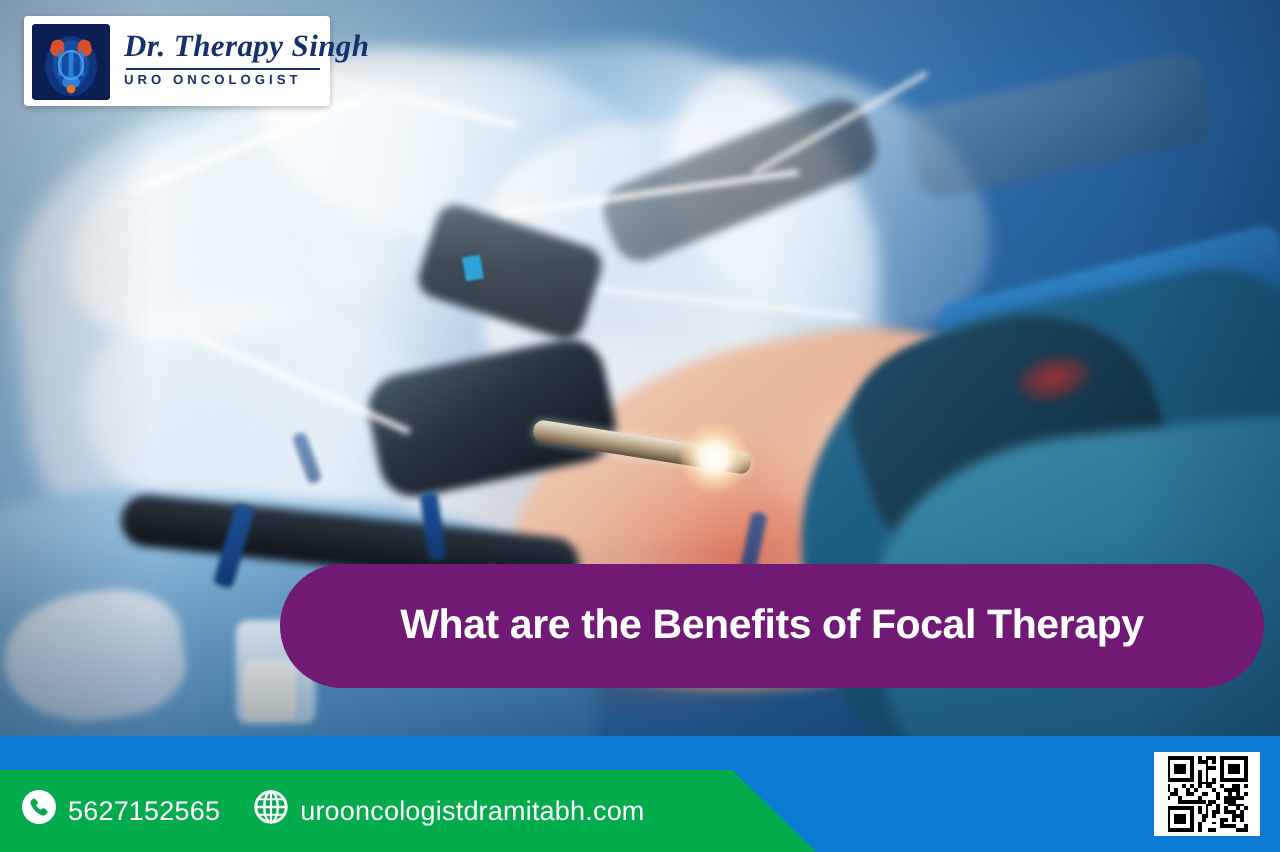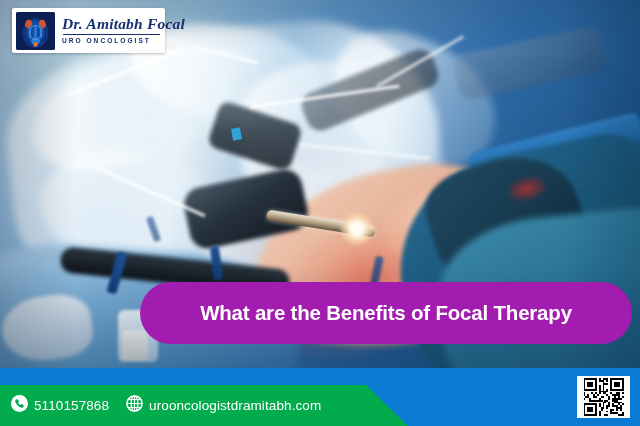--- a/index.html
+++ b/index.html
@@ -299,21 +299,21 @@
     letter-spacing: 2.0px;
     font-weight: bold;
     white-space: nowrap;
   }
 
   
   .headline {
     position: absolute;
     left: 140px; top: 282px;
     width: 492px; height: 62px;
-    background: #a21caf;
+    background: #701a75;
     border-radius: 32px;
     display: flex;
     flex-direction: column;
     align-items: center;
     justify-content: center;
     z-index: 6;
   }
   .headline-line {
     color: #ffffff;
     font-size: 20.5px;
@@ -445,41 +445,41 @@
           <rect x="18.3" y="13" width="2.4" height="14" rx="1" fill="#2f86e0"></rect>
           <rect x="13" y="13" width="2" height="13" rx="1" fill="#2f86e0" opacity="0.8"></rect>
           <rect x="24" y="13" width="2" height="13" rx="1" fill="#2f86e0" opacity="0.8"></rect>
           <ellipse cx="19.5" cy="29" rx="4.4" ry="3.4" fill="#2f86e0"></ellipse>
           <circle cx="19.5" cy="32.5" r="2.2" fill="#f07a28"></circle>
           <ellipse cx="19.5" cy="20.5" rx="6" ry="7" fill="none" stroke="#5fb4ef" stroke-width="0.9" opacity="0.8"></ellipse>
         </g>
       </svg>
     </div>
     <div class="logo-text">
-      <div class="logo-name">Dr. Amitabh Focal</div>
+      <div class="logo-name">Dr. Therapy Singh</div>
       <div class="logo-rule"></div>
       <div class="logo-sub">URO ONCOLOGIST</div>
     </div>
   </div>
 
   <div class="headline">
     <div class="headline-line">What are the Benefits of Focal Therapy</div>
   </div>
 
   <div class="blue-bar"></div>
 
   <div class="green-bar">
     <div class="contact-item">
       <span class="ic">
         <svg width="17" height="17" viewBox="0 0 17 17" aria-hidden="true">
           <circle cx="8.5" cy="8.5" r="8.5" fill="#ffffff"></circle>
           <path d="M5.2 4.6c.5-.5 1.2-.5 1.6 0l.9 1.1c.3.4.3.9 0 1.2l-.5.5c-.1.1-.1.3 0 .5.4.8 1.1 1.5 1.9 1.9.2.1.4.1.5 0l.5-.5c.3-.3.8-.3 1.2 0l1.1.9c.5.4.5 1.1 0 1.6l-.5.5c-.5.5-1.2.6-1.8.4-1.3-.5-2.5-1.3-3.5-2.3-1-1-1.8-2.2-2.3-3.5-.2-.6-.1-1.3.4-1.8z" fill="#02ab4c"></path>
         </svg>
       </span>
-      <span class="contact-text">5110157868</span>
+      <span class="contact-text">5627152565</span>
     </div>
 
     <div class="contact-item">
       <span class="ic">
         <svg width="17" height="17" viewBox="0 0 17 17" aria-hidden="true">
           <circle cx="8.5" cy="8.5" r="7.6" fill="none" stroke="#ffffff" stroke-width="1.5"></circle>
           <ellipse cx="8.5" cy="8.5" rx="3.4" ry="7.6" fill="none" stroke="#ffffff" stroke-width="1.2"></ellipse>
           <line x1="1.1" y1="8.5" x2="15.9" y2="8.5" stroke="#ffffff" stroke-width="1.2"></line>
           <line x1="2.3" y1="4.6" x2="14.7" y2="4.6" stroke="#ffffff" stroke-width="1"></line>
           <line x1="2.3" y1="12.4" x2="14.7" y2="12.4" stroke="#ffffff" stroke-width="1"></line>

